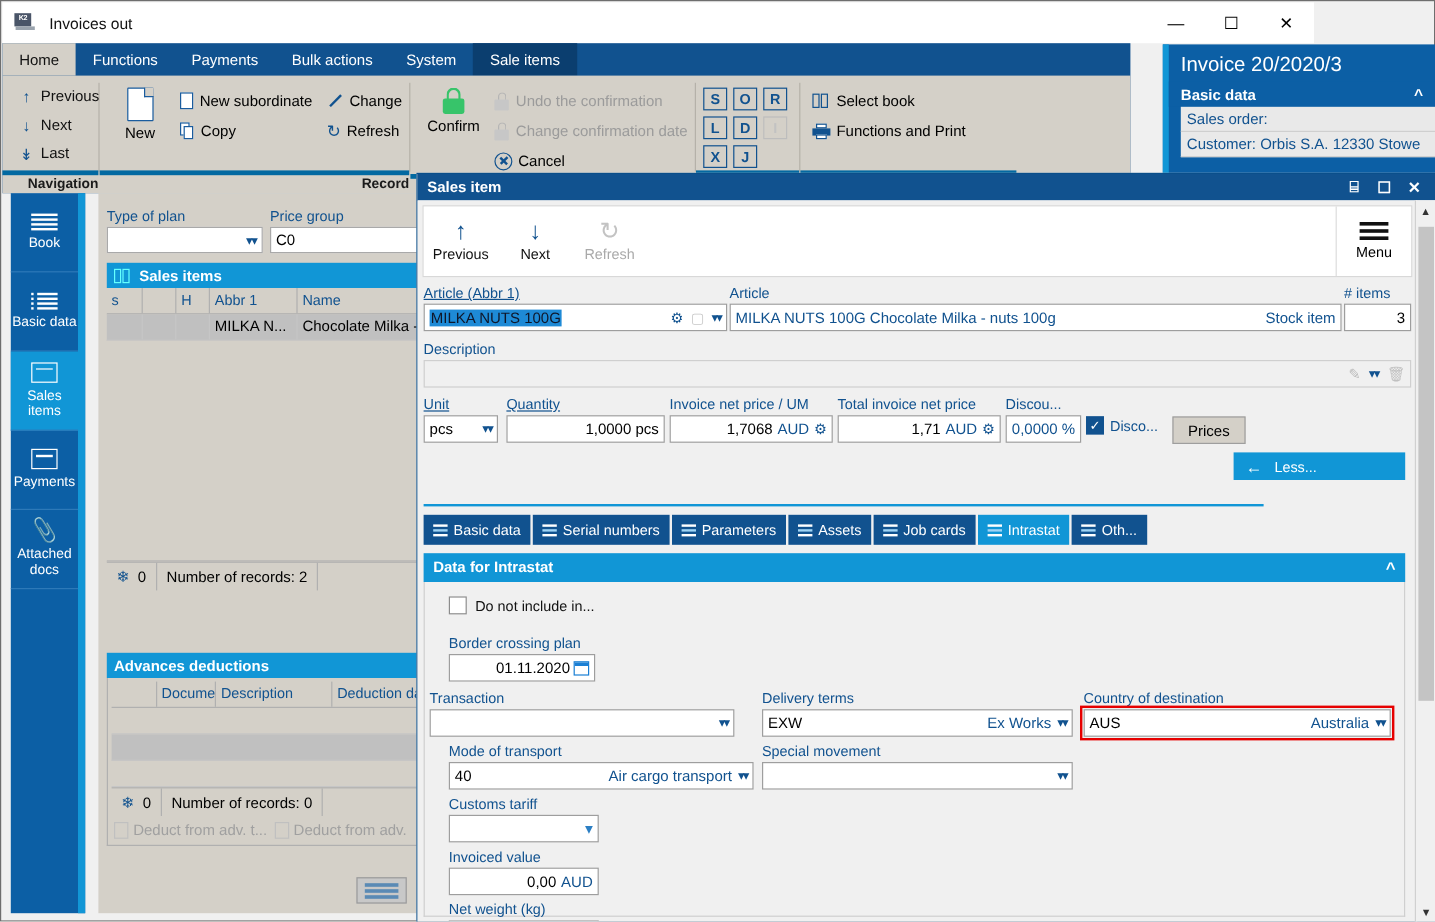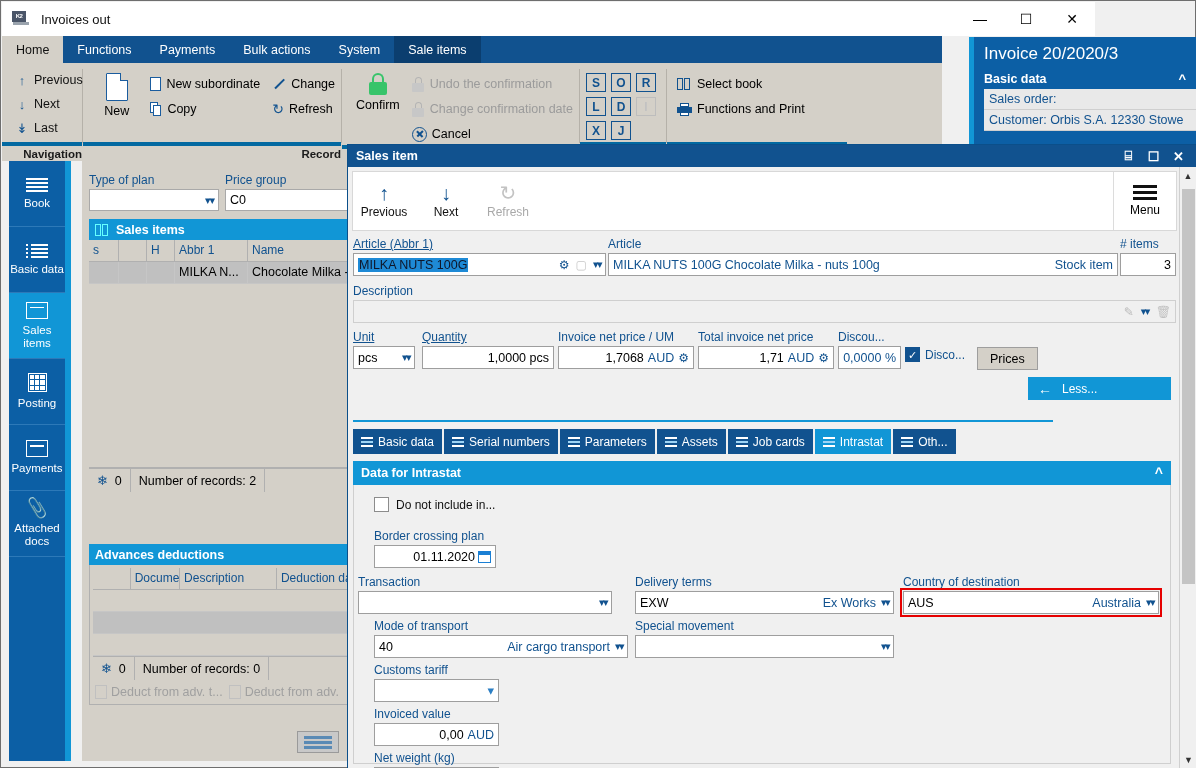--- a/index.html
+++ b/index.html
@@ -405,34 +405,20 @@
           <span></span>
           <span></span>
         </span>
       <span>Basic data</span>
     </div>
     <div class="nav-tile active">
       <span class="ic ic-box"></span>
       <span>Sales items</span>
     </div>
     <div class="nav-tile">
-      <span class="ic ic-grid">
-          <i></i>
-          <i></i>
-          <i></i>
-          <i></i>
-          <i></i>
-          <i></i>
-          <i></i>
-          <i></i>
-          <i></i>
-        </span>
-      <span>Posting</span>
-    </div>
-    <div class="nav-tile">
       <span class="ic ic-box"></span>
       <span>Payments</span>
     </div>
     <div class="nav-tile">
       <span class="ic ic-clip">📎</span>
       <span>Attached docs</span>
     </div>
   </div>
 
   <div id="bg-form">

